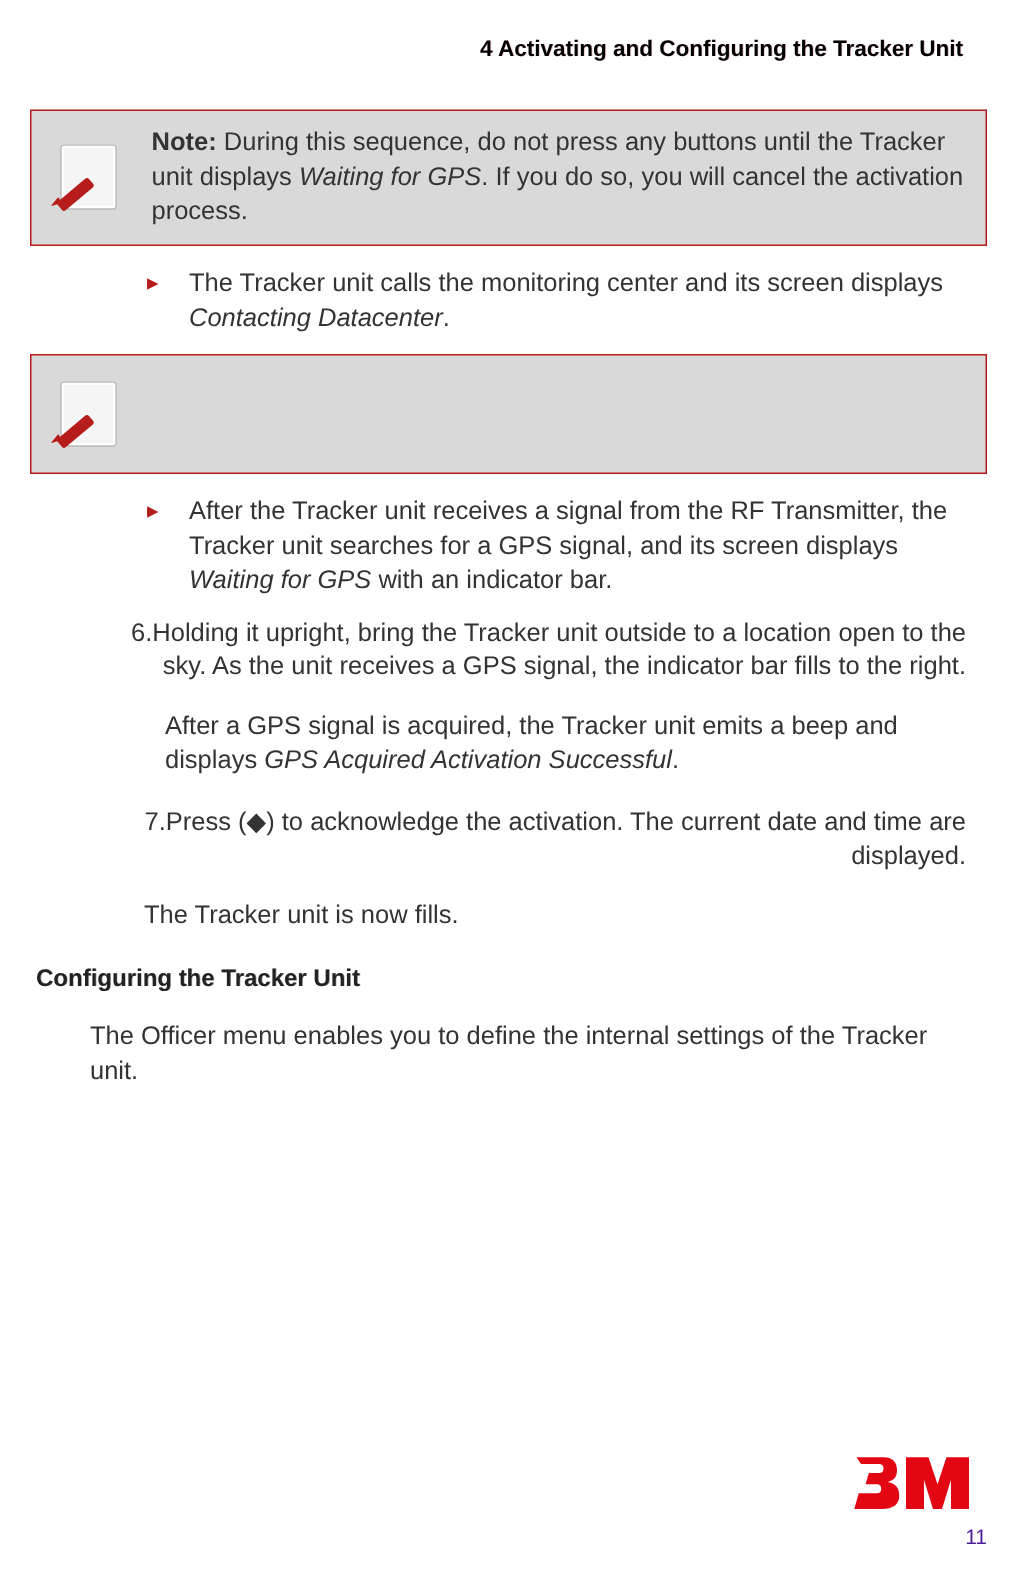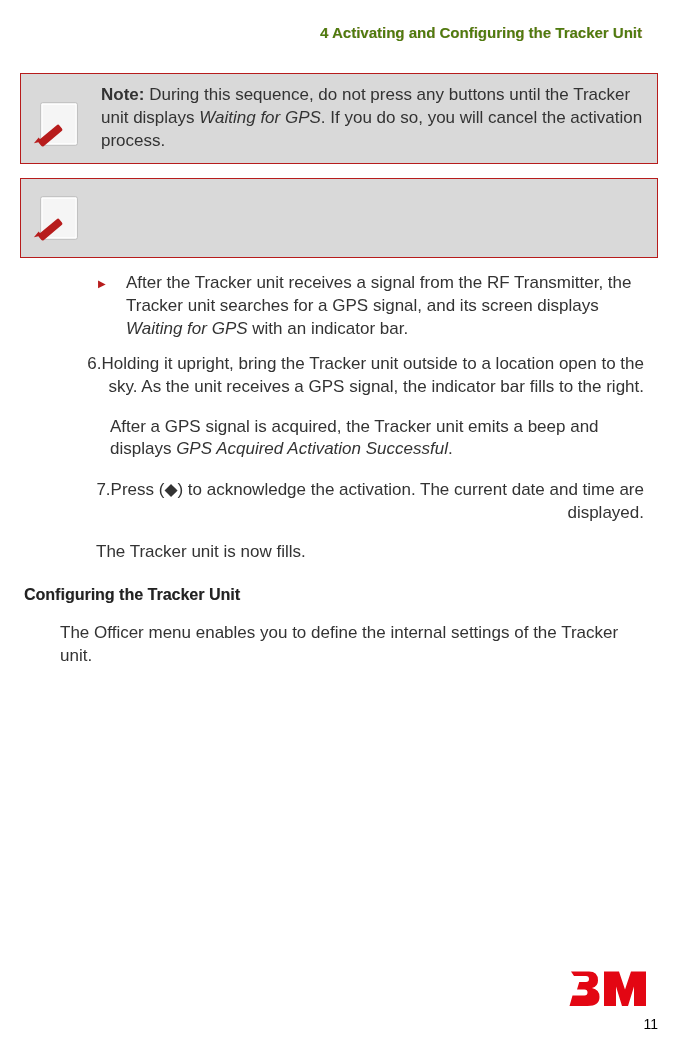--- a/index.html
+++ b/index.html
@@ -12,34 +12,34 @@
       height: 1048px;
       background: white;
       font-family: Verdana, Geneva, sans-serif;
       font-size: 17px;
       color: #333;
       position: relative;
       padding: 24px 16px 20px 16px;
     }
     .header-title {
       text-align: right;
-      color: #4d7c0f;
+      color: #000000;
       font-weight: bold;
       font-size: 15px;
       margin-bottom: 32px;
       padding-right: 20px;
       text-shadow: 0.5px 0 0 rgba(183,28,28,0.3);
     }
     .note-box {
       border: 1.5px solid #b71c1c;
       background: #d9d9d9;
       padding: 10px 14px 10px 10px;
       margin: 10px 4px 14px 4px;
       display: flex;
-      align-items: flex-end;
+      align-items: center;
       gap: 12px;
     }
     .note-icon {
       width: 58px;
       height: 58px;
       flex-shrink: 0;
       display: flex;
       align-items: center;
       justify-content: center;
     }
@@ -115,21 +115,21 @@
       text-align: right;
     }
     .logo-3m {
       width: 90px;
       height: 48px;
       display: block;
       margin-bottom: 4px;
     }
     .page-num {
       font-size: 14px;
-      color: #000000;
+      color: #4c1d95;
       text-align: right;
     }
   </style>
 </head>
 <body>
 
 <div class="header-title">4   Activating and Configuring the Tracker Unit</div>
 
 <div class="note-box">
   <div class="note-icon">
@@ -140,20 +140,23 @@
       <polygon points="3,50 8,44 11,48" fill="#b71c1c"></polygon>
     </svg>
   </div>
   <div class="note-text">
     <span class="label">Note:</span>
     <span> </span><span>During this sequence, do not press any buttons until the Tracker unit displays </span><span class="italic">Waiting for GPS</span><span>. If you do so, you will cancel the activation process.</span>
   </div>
 </div>
 
 <ul class="bullet-list">
+  <li>
+    <span>The Tracker unit calls the monitoring center and its screen displays </span><span class="italic">Contacting Datacenter</span><span>.</span>
+  </li>
 </ul>
 
 <div class="note-box">
   <div class="note-icon">
     <svg viewBox="0 0 60 60">
       <rect x="10" y="8" width="38" height="44" rx="2" fill="#fff" stroke="#bbb" stroke-width="1"></rect>
       <rect x="12" y="10" width="34" height="40" rx="1" fill="#f5f5f5"></rect>
       <rect x="6" y="38" width="28" height="8" rx="2" fill="#b71c1c" transform="rotate(-40 20 42)"></rect>
       <polygon points="3,50 8,44 11,48" fill="#b71c1c"></polygon>
     </svg>

